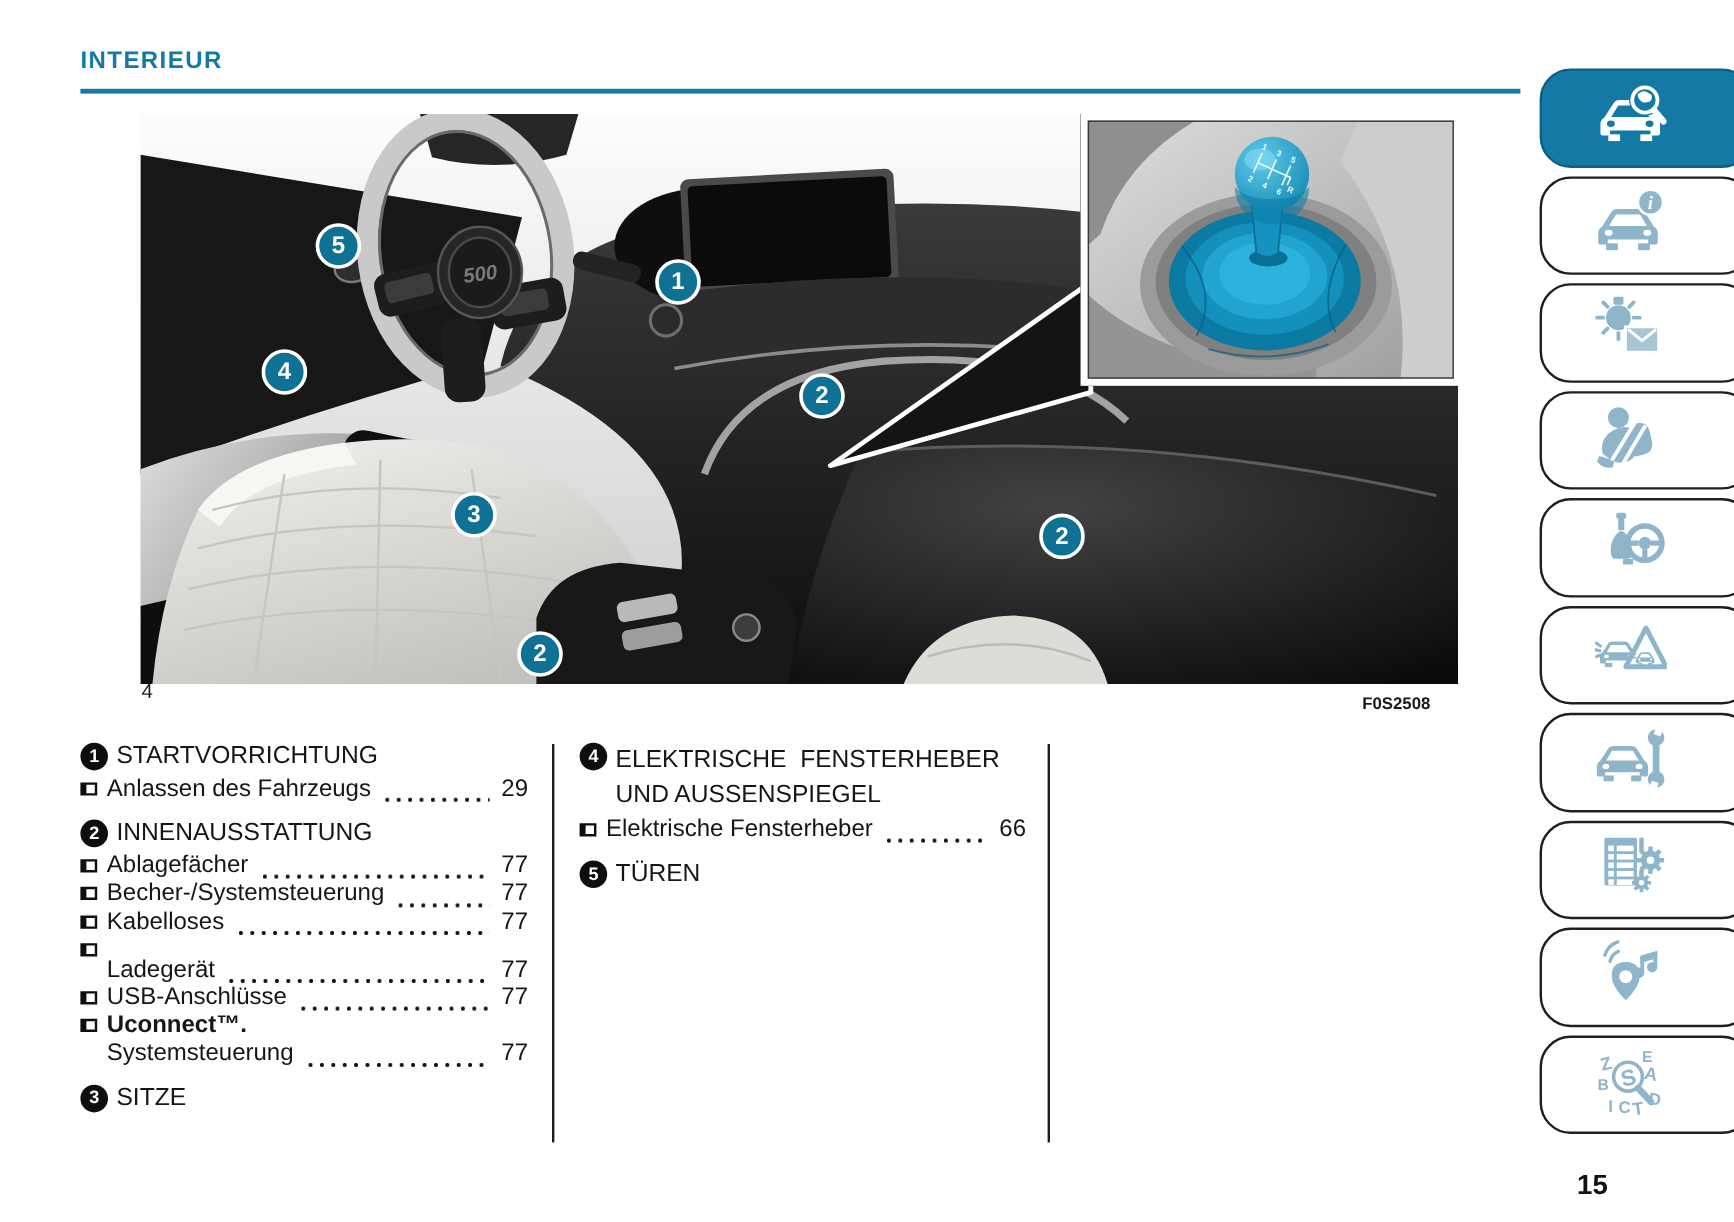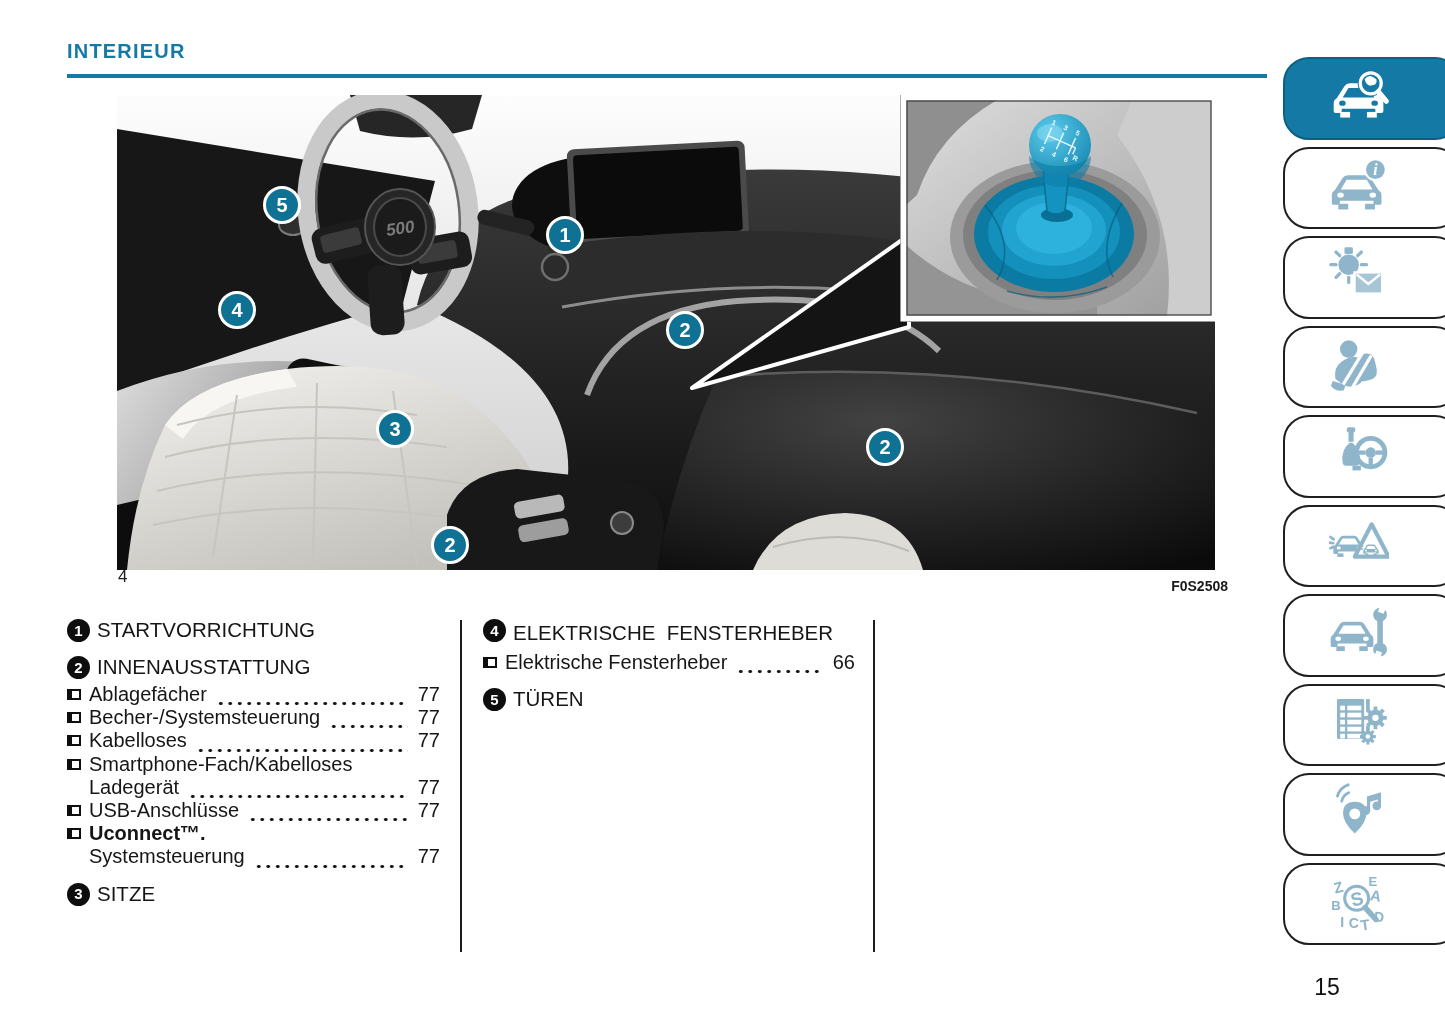--- a/index.html
+++ b/index.html
@@ -12,21 +12,21 @@
     color:var(--brand);letter-spacing:1.2px;}
   .title-rule{position:absolute;left:67px;top:74px;width:1200px;height:4px;background:var(--brand);}
 
   
   .figure{position:absolute;left:117px;top:95px;width:1098px;height:475px;}
   .figure svg.scene{position:absolute;left:0;top:0;width:100%;height:100%;display:block;}
   .callout{position:absolute;width:38px;height:38px;box-sizing:border-box;border-radius:50%;
     background:var(--callout);border:3px solid #fff;color:#fff;font-weight:bold;font-size:20px;
     display:flex;align-items:center;justify-content:center;line-height:1;}
   .fig-num{position:absolute;left:118px;top:567px;font-size:17px;color:#1d1d1d;}
-  .fig-code{position:absolute;left:1100px;top:578px;width:128px;text-align:right;
+  .fig-code{position:absolute;left:1064px;top:578px;width:128px;text-align:right;
     font-size:14px;font-weight:bold;color:#1a1a1a;}
 
   
   .toc{position:absolute;left:67px;top:612px;width:810px;}
   .toc-col{position:absolute;top:6px;}
   #toc-col-0{left:0;width:373px;}
   #toc-col-1{left:416px;width:372px;}
   .toc-divider{position:absolute;top:8px;width:2px;height:332px;background:#1c1c1c;}
   .toc-divider.d1{left:393px;}
   .toc-divider.d2{left:806px;}
@@ -52,21 +52,21 @@
   
   .sidebar{position:absolute;left:1283px;top:57px;width:178px;display:flex;
     flex-direction:column;gap:7px;}
   .side-btn{height:82.5px;box-sizing:border-box;border:2px solid #1f1f1f;border-radius:26px;
     background:#fff;color:var(--iconblue);display:flex;align-items:center;padding-left:44px;
     --bg:#ffffff;cursor:pointer;}
   .side-btn.active{background:var(--brand);border-color:#0d6081;color:#ffffff;--bg:var(--brand);}
   .side-btn svg{width:60px;height:60px;flex:none;}
 
   .page-num{position:absolute;left:1304px;top:974px;width:46px;text-align:center;
-    font-size:23px;font-weight:normal;color:#101010;}
+    font-size:23px;font-weight:bold;color:#101010;}
 </style>
 </head>
 <body style="--brand: #147AA5; --iconblue: #8FB5CB; --callout: #0F7295;">
 
 <div class="page-title">INTERIEUR</div>
 <div class="title-rule"></div>
 
 <div class="figure" id="figure">
   <svg class="scene" viewBox="0 0 1098 475" preserveAspectRatio="none" aria-hidden="true">
     <defs>
@@ -234,20 +234,26 @@
 
 <div class="toc">
   <div class="toc-col" id="toc-col-0">
       <div class="toc-section">
         <div class="sec-head">
           <span class="sec-num">1</span>
           <div>
             <div>STARTVORRICHTUNG</div>
           </div>
         </div>
+        <div class="toc-row">
+          <span class="bullet"></span>
+          <span class="row-label">Anlassen des Fahrzeugs</span>
+          <span class="leader"></span>
+          <span class="row-page">29</span>
+        </div>
       </div>
       <div class="toc-section">
         <div class="sec-head">
           <span class="sec-num">2</span>
           <div>
             <div>INNENAUSSTATTUNG</div>
           </div>
         </div>
         <div class="toc-row">
           <span class="bullet"></span>
@@ -262,21 +268,20 @@
           <span class="row-page">77</span>
         </div>
         <div class="toc-row">
           <span class="bullet"></span>
           <span class="row-label">Kabelloses</span>
           <span class="leader"></span>
           <span class="row-page">77</span>
         </div>
         <div class="toc-row">
           <span class="bullet"></span>
-          <span class="row-label">Smartphone-Fach/Kabelloses</span>
         </div>
         <div class="toc-row">
           <span class="bullet hidden"></span>
           <span class="row-label">Ladegerät</span>
           <span class="leader"></span>
           <span class="row-page">77</span>
         </div>
         <div class="toc-row">
           <span class="bullet"></span>
           <span class="row-label">USB-Anschlüsse</span>
@@ -302,20 +307,21 @@
           </div>
         </div>
       </div>
     </div>
   <div class="toc-col" id="toc-col-1">
       <div class="toc-section">
         <div class="sec-head">
           <span class="sec-num">4</span>
           <div class="multi">
             <div>ELEKTRISCHE&nbsp; FENSTERHEBER</div>
+            <div>UND AUSSENSPIEGEL</div>
           </div>
         </div>
         <div class="toc-row">
           <span class="bullet"></span>
           <span class="row-label">Elektrische Fensterheber</span>
           <span class="leader"></span>
           <span class="row-page">66</span>
         </div>
       </div>
       <div class="toc-section">

